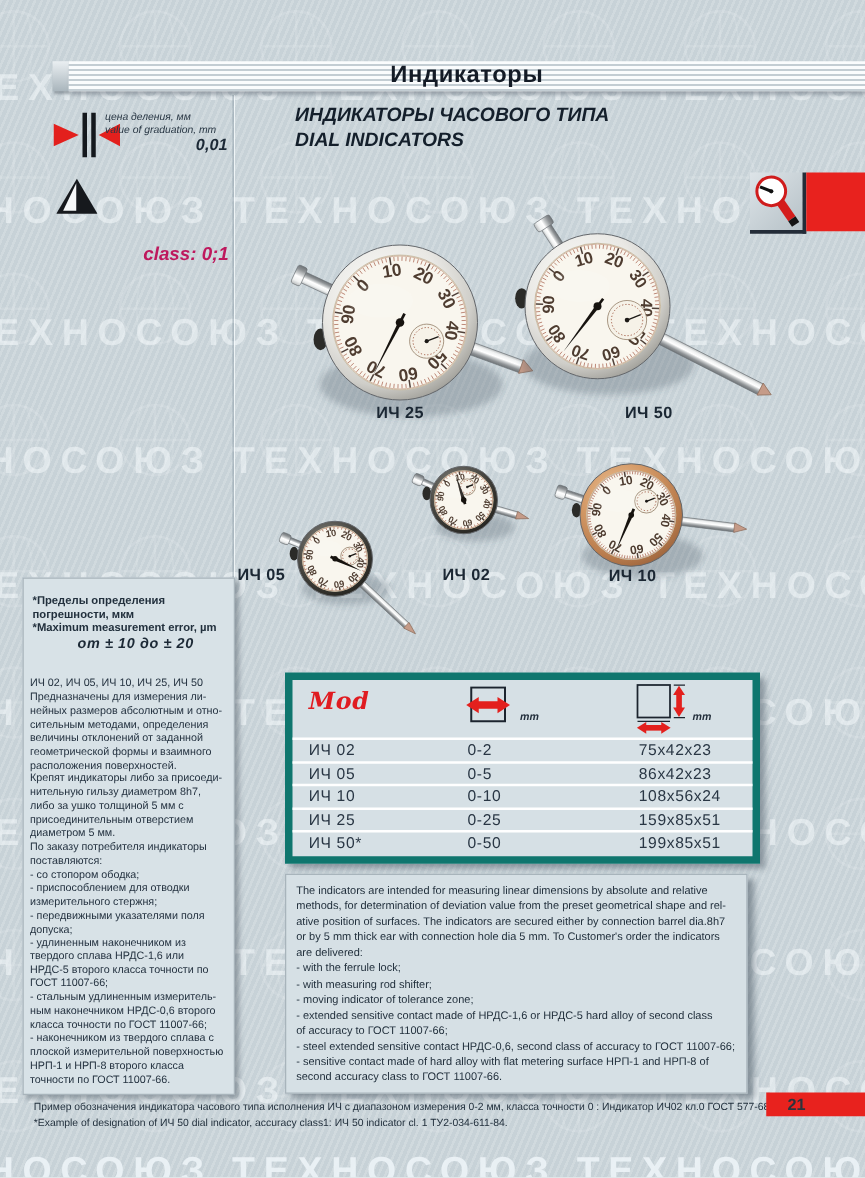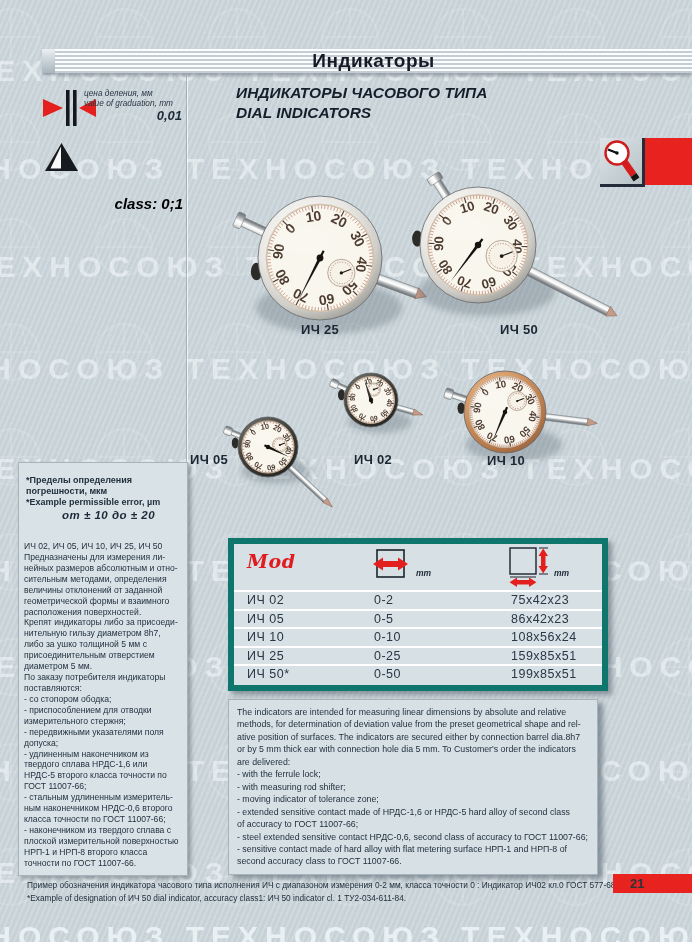--- a/index.html
+++ b/index.html
@@ -27,21 +27,21 @@
   .hdr-title{position:absolute;left:50%;top:50%;transform:translate(-50%,-52%);
     font-size:19px;font-weight:bold;color:#141b26;letter-spacing:.5px;}
   
   .grad-icon{left:40px;top:90px;z-index:3;}
   .grad-ru{left:84px;top:88px;z-index:3;font-size:8.3px;font-style:italic;color:#2a3845;}
   .grad-en{left:84px;top:98px;z-index:3;font-size:8.3px;font-style:italic;color:#2a3845;}
   .grad-val{left:108px;top:108px;width:74px;z-index:3;text-align:right;
     font-size:13px;font-weight:bold;font-style:italic;color:#1c2936;}
   .pyr-icon{left:45px;top:143px;z-index:3;}
   .class-label{left:91px;top:195px;width:92px;z-index:3;text-align:right;
-    font-size:15px;font-weight:bold;font-style:italic;color:#000000;}
+    font-size:15px;font-weight:bold;font-style:italic;color:#be185d;}
   .divider{left:186px;top:76px;width:1px;height:457px;z-index:2;
     background:rgba(130,146,158,.55);box-shadow:1px 0 0 rgba(248,252,254,.8);}
   
   .title-ru{left:236px;top:84px;z-index:3;font-size:15.5px;font-weight:bold;font-style:italic;color:#141f2b;}
   .title-en{left:236px;top:104px;z-index:3;font-size:15.5px;font-weight:bold;font-style:italic;color:#141f2b;}
   
   .mag-box{left:600px;top:138px;width:42px;height:46px;z-index:3;
     background:linear-gradient(135deg,#dde4e8,#b6c1c7);
     border-right:3px solid #232c38;border-bottom:3px solid #232c38;}
   .red-block{left:645px;top:138px;width:47px;height:47px;z-index:3;background:#e8221e;}
@@ -819,21 +819,21 @@
       </svg></div>
   <div class="abs caption" style="left:301px;top:322px;">ИЧ 25</div>
   <div class="abs caption" style="left:456px;top:322px;padding-left:44px;">ИЧ 50</div>
   <div class="abs caption" style="left:190px;top:452px;">ИЧ 05</div>
   <div class="abs caption" style="left:354px;top:452px;">ИЧ 02</div>
   <div class="abs caption" style="left:487px;top:453px;">ИЧ 10</div>
 
   <div class="abs ru-panel"></div>
   <div class="abs note-ru">*Пределы определения
  погрешности, мкм</div>
-  <div class="abs note-en">*Example permissible error, µm</div>
+  <div class="abs note-en">*Maximum measurement error, µm</div>
   <div class="abs note-val">от ± 10 до ± 20</div>
   <div class="abs ru-desc">ИЧ 02, ИЧ 05, ИЧ 10, ИЧ 25, ИЧ 50
 Предназначены для измерения ли-
 нейных размеров абсолютным и отно-
 сительным методами, определения
 величины отклонений от заданной
 геометрической формы и взаимного
 расположения поверхностей.
 Крепят индикаторы либо за присоеди-
 нительную гильзу  диаметром 8h7,

